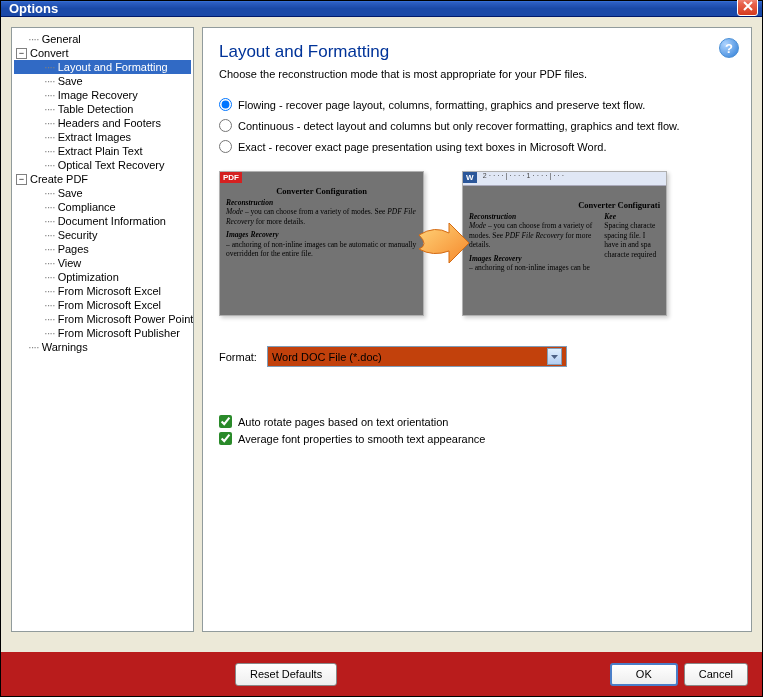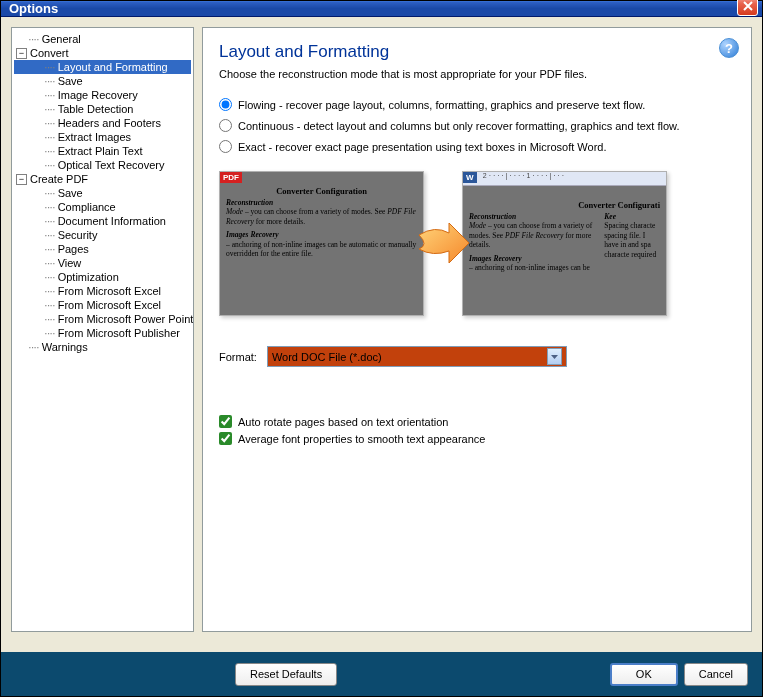--- a/index.html
+++ b/index.html
@@ -37,21 +37,21 @@
 .preview-box.right .preview-cols { font-size: 7.5px; }
 .preview-box.right { padding-top: 18px; }
 .arrow { position: absolute; left: 196px; top: 48px; width: 56px; height: 48px; z-index: 10; }
 .format-row { margin-top: 30px; display: flex; align-items: center; gap: 10px; }
 .format-select { width: 300px; height: 21px; border: 1px solid #7f9db9; background: #c2410c; padding: 0 4px; display: flex; align-items: center; justify-content: space-between; cursor: pointer; }
 .dropdown-arrow { width: 15px; height: 17px; background: linear-gradient(to bottom, #dfeefd, #b4cef2); border: 1px solid #7f9db9; display: flex; align-items: center; justify-content: center; }
 .dropdown-arrow svg { width: 7px; height: 4px; }
 .check-row { display: flex; align-items: center; margin-top: 4px; }
 .check-row input { margin-right: 6px; accent-color: #2a8a2a; }
 .check-group { margin-top: 48px; }
-.footer { position: absolute; bottom: 0; left: 0; right: 0; height: 44px; display: flex; align-items: center; justify-content: flex-end; padding: 0 14px; gap: 6px; background: #0c4a6e; }
+.footer { position: absolute; bottom: 0; left: 0; right: 0; height: 44px; display: flex; align-items: center; justify-content: flex-end; padding: 0 14px; gap: 6px; background: #b91c1c; }
 .btn { height: 23px; padding: 0 14px; border: 1px solid #888; border-radius: 3px; background: linear-gradient(to bottom, #fff, #eee); cursor: pointer; font-size: 11px; font-family: Tahoma, sans-serif; }
 .btn-primary { border: 2px solid #4a7ec8; padding: 0 24px; }
 .reset-wrap { margin-left: 220px; }
 </style>
 </head>
 <body>
 
 <div class="window">
   <div class="titlebar">
     <span class="titlebar-text">Options</span>

